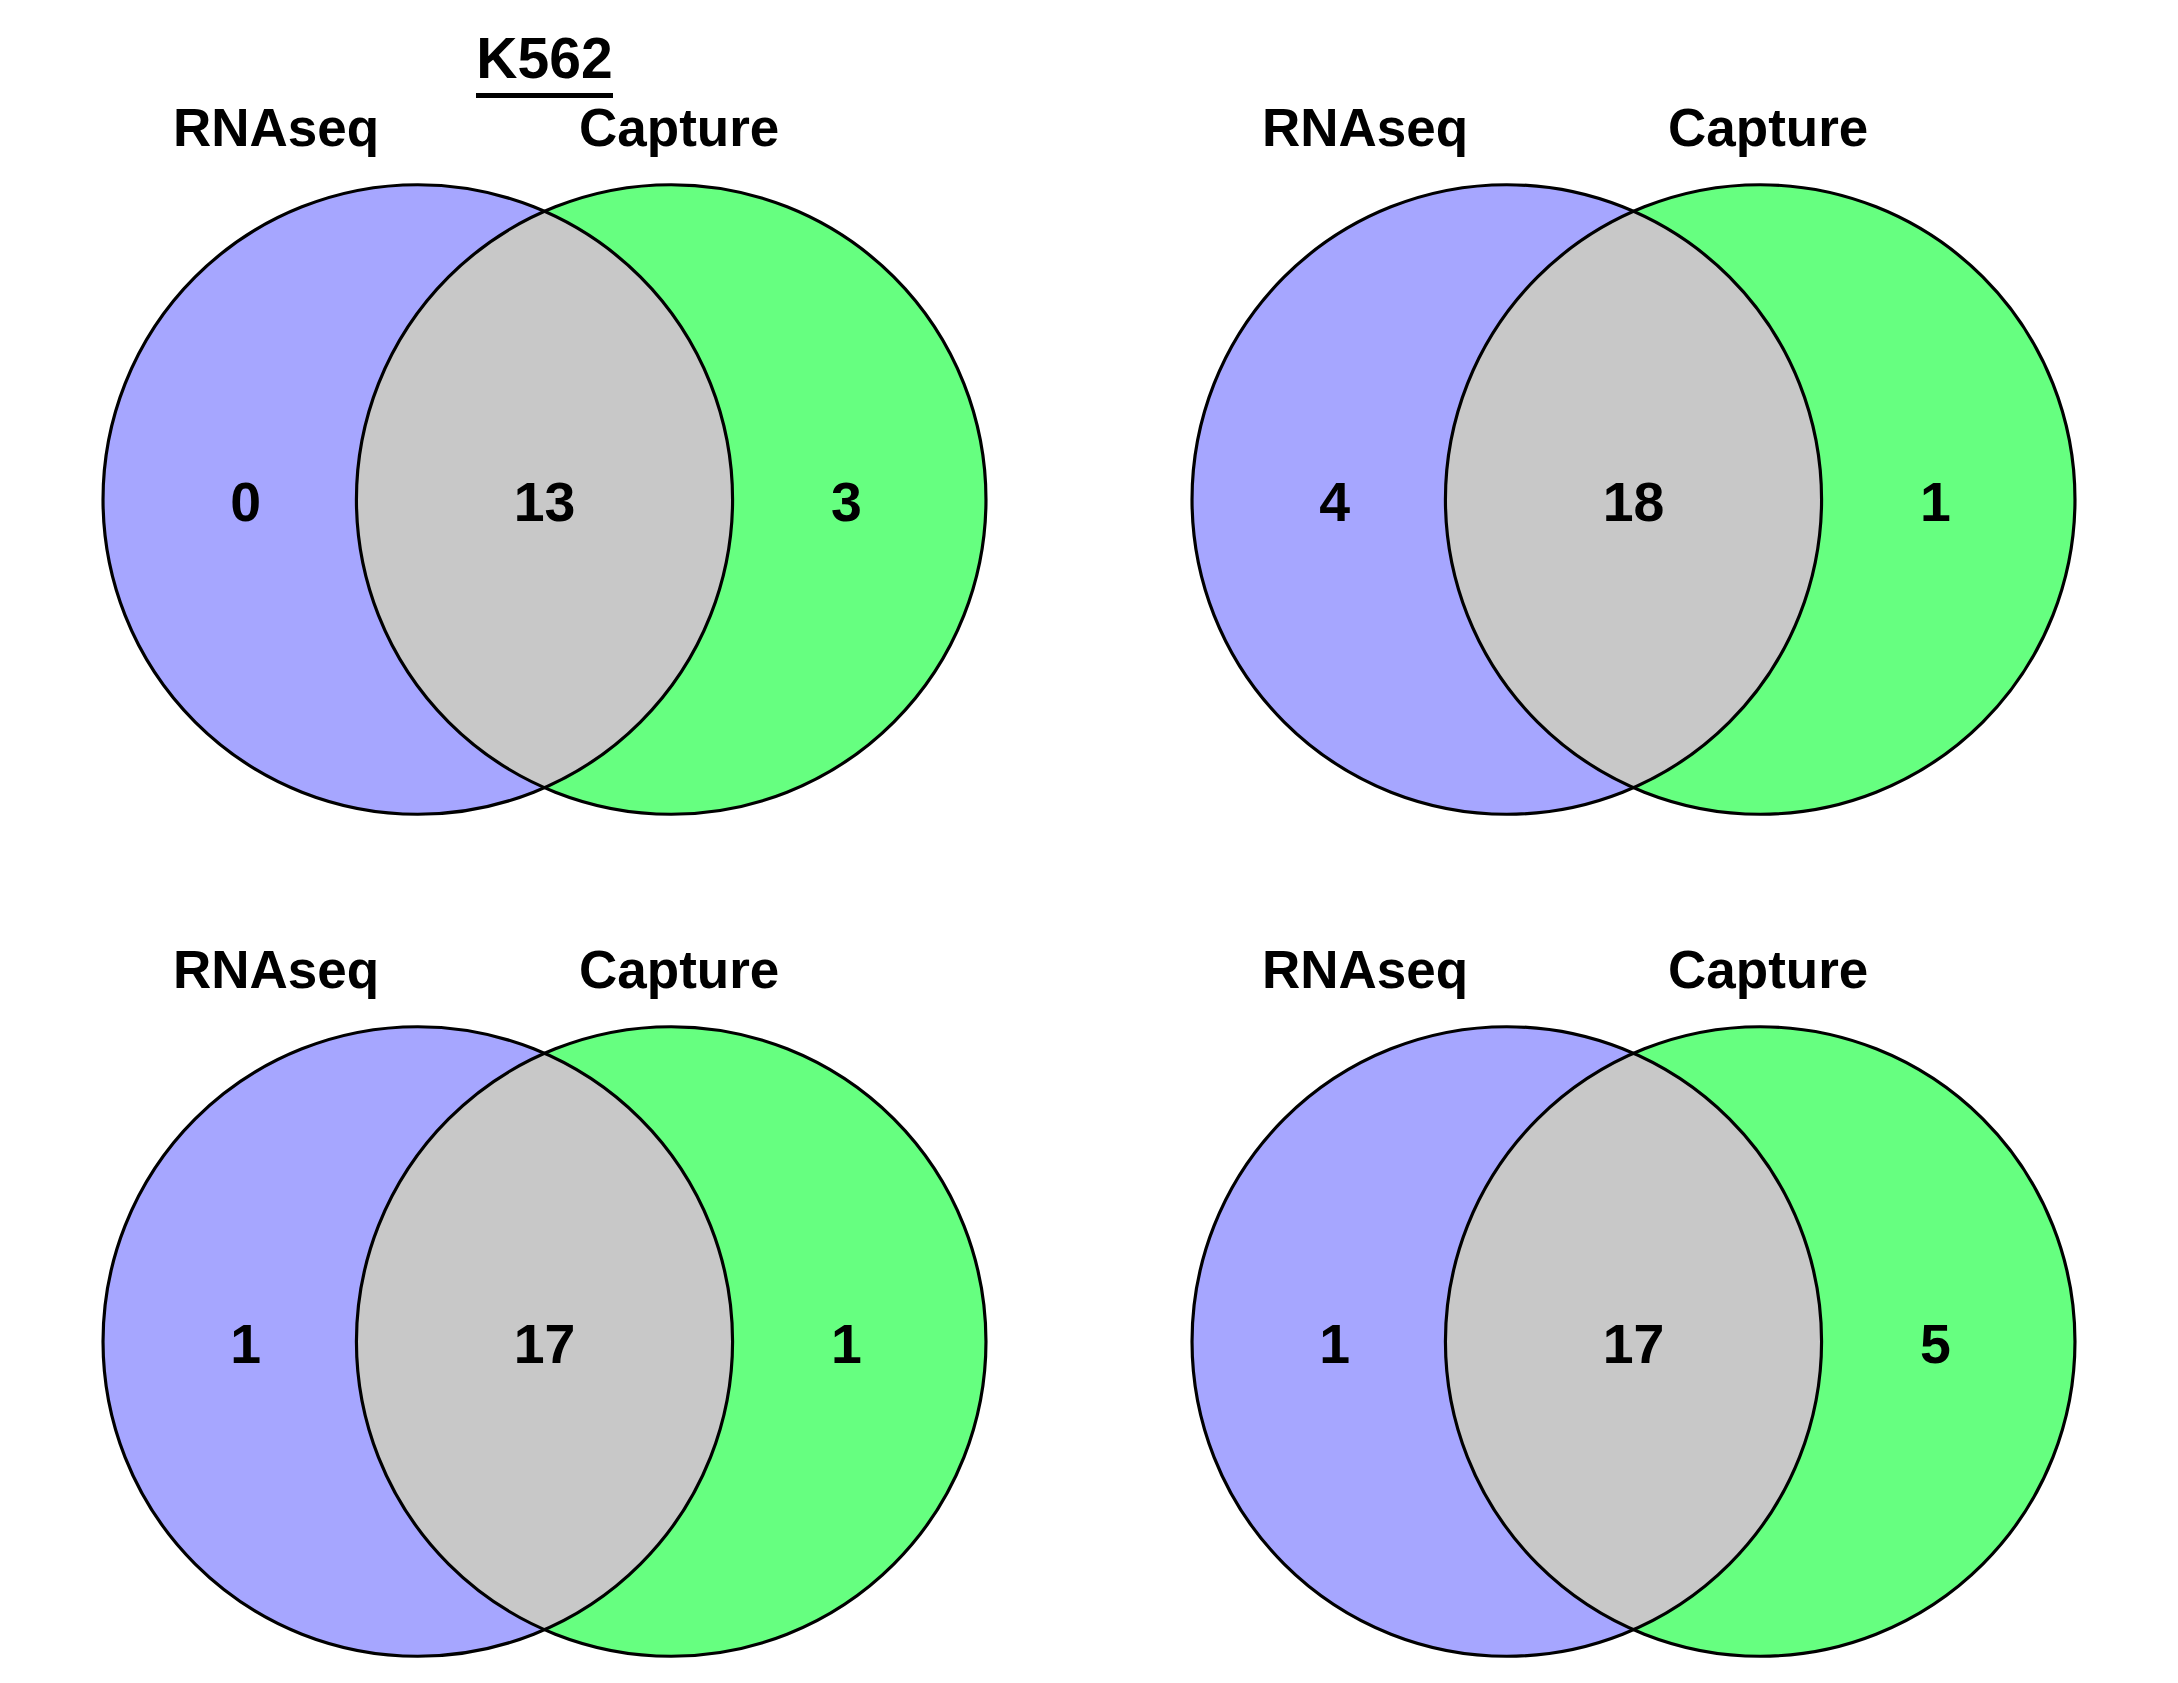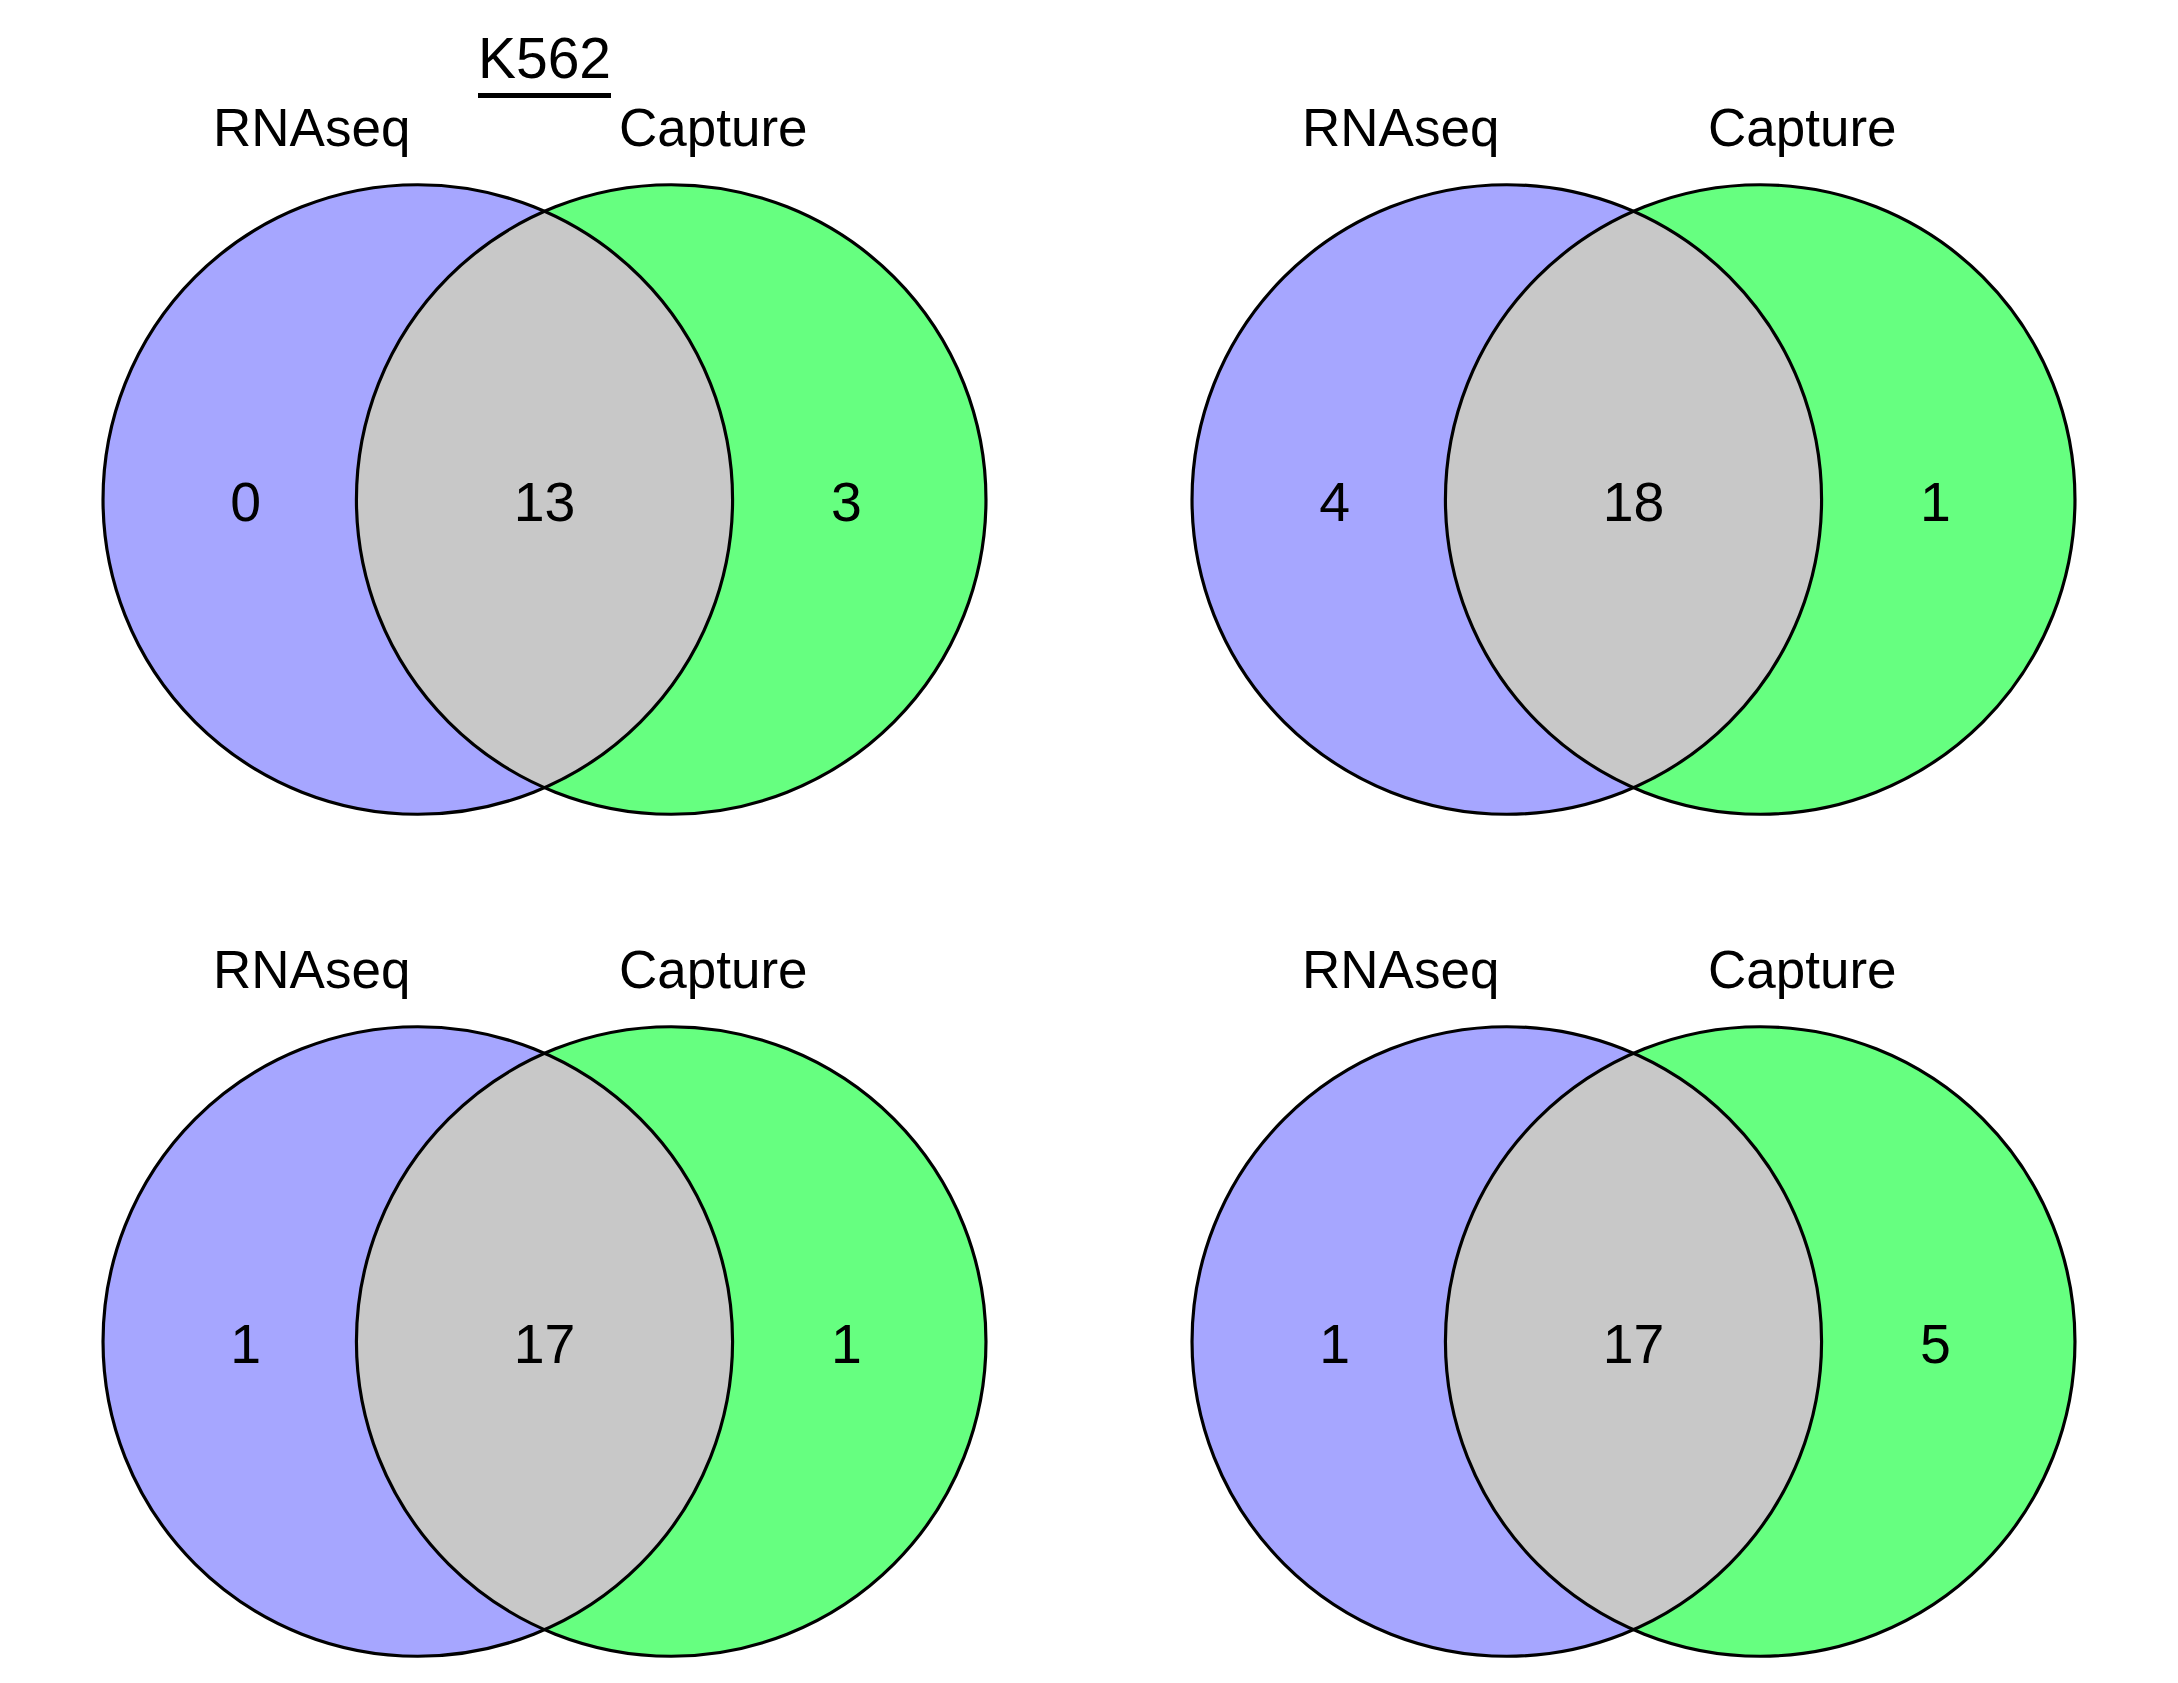--- a/index.html
+++ b/index.html
@@ -15,20 +15,21 @@
     overflow: hidden;
   }
 
   #figure {
     position: relative;
     width: 1928px;
     height: 1683px;
     display: grid;
     grid-template-columns: 1089px 1089px;
     grid-template-rows: 842px 842px;
+    font-weight: bold;
   }
 
   .venn-panel {
     position: relative;
     width: 1089px;
     height: 842px;
     box-sizing: border-box;
   }
 
   .panel-title {
@@ -48,21 +49,20 @@
     padding-bottom: 6px;
   }
 
   .set-label {
     position: absolute;
     top: 101px;
     font-size: 53px;
     line-height: 1;
     color: #000000;
     white-space: nowrap;
-    margin-left: 40px;
   }
   .set-label.left  { left: 173px; }
   .set-label.right { left: 579px; }
 
   .venn-svg {
     position: absolute;
     left: 0;
     top: 158px;
     width: 1089px;
     height: 683px;

